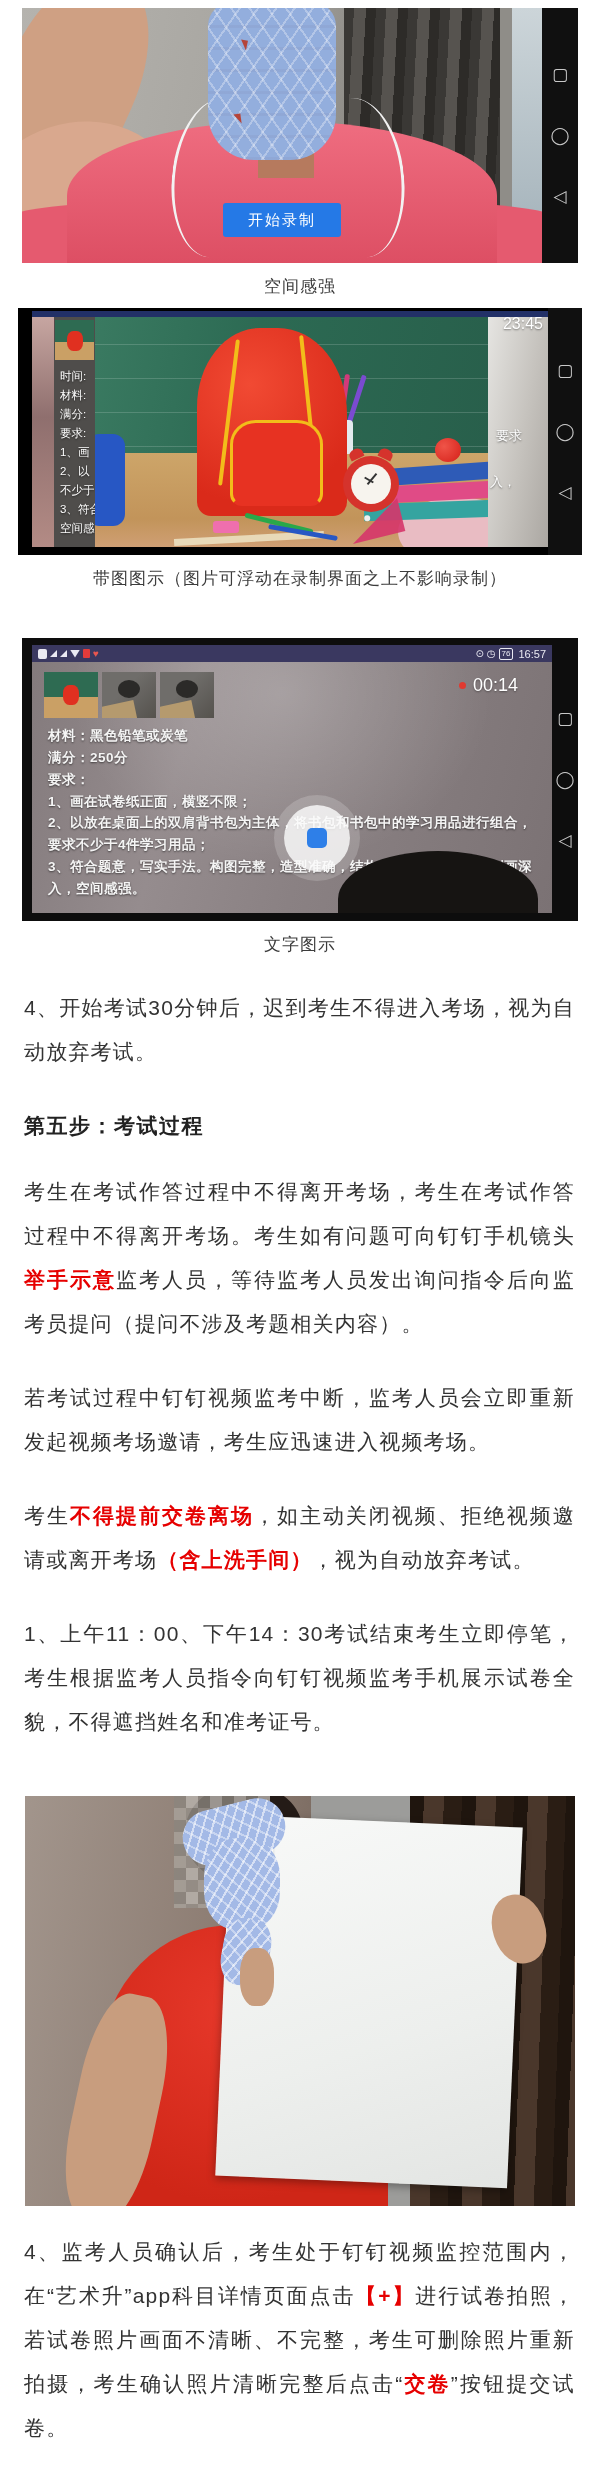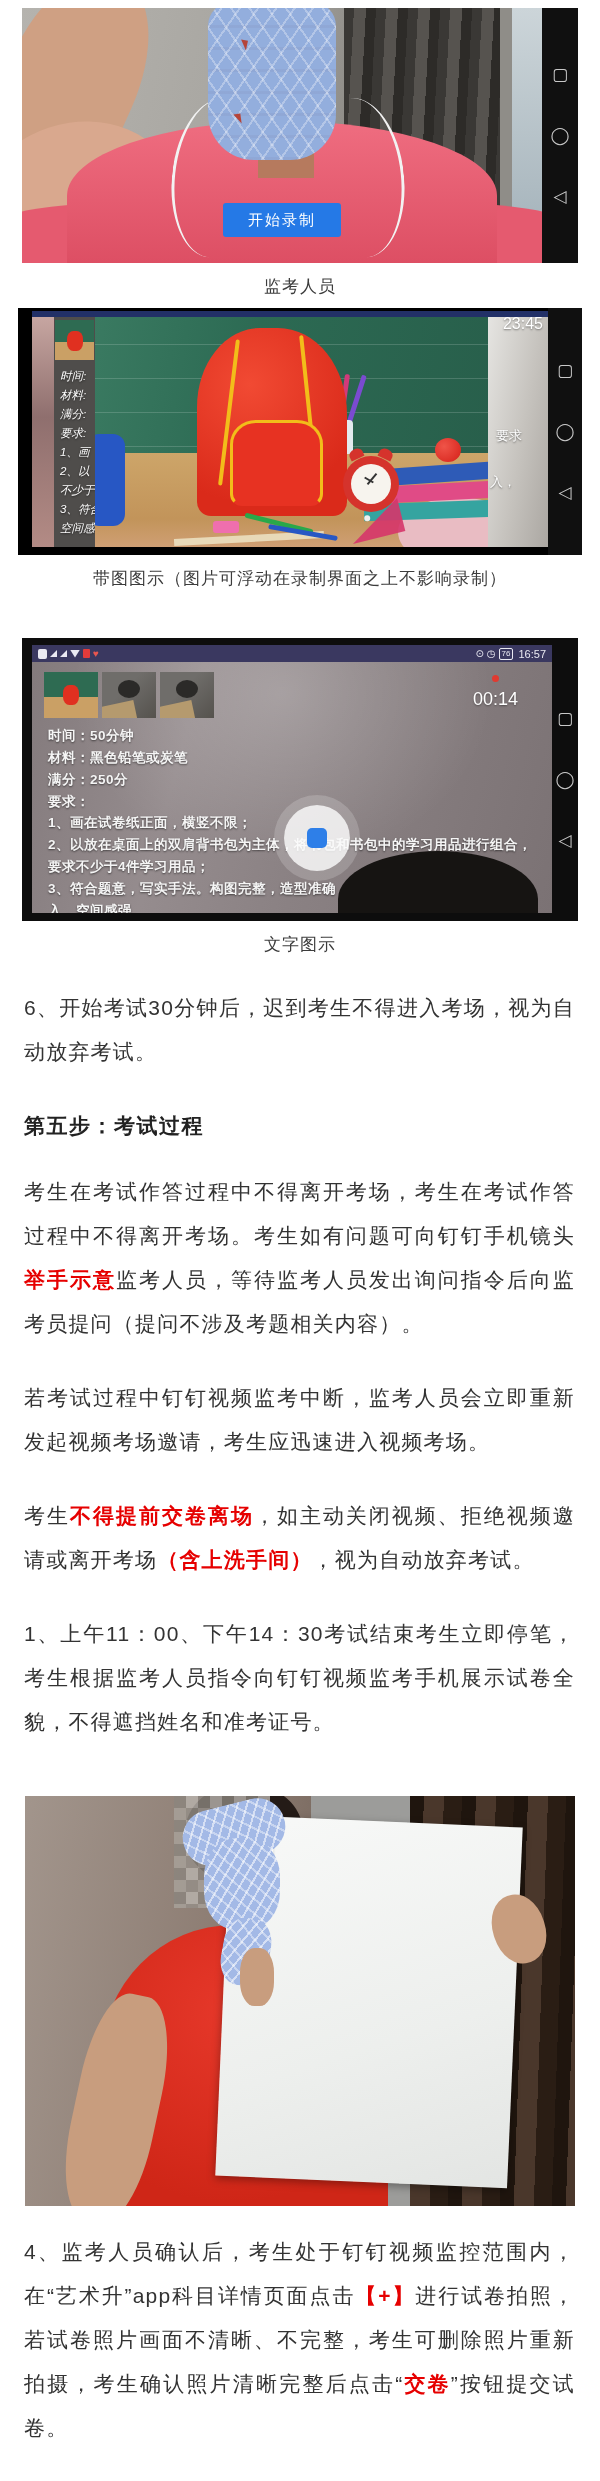--- a/index.html
+++ b/index.html
@@ -58,21 +58,21 @@
 
   
   .s2 { width:564px; height:247px; margin:10px auto 0; }
   .s2 .navbar { width:34px; }
   .s2-sliver { position:absolute; left:14px; right:34px; top:3px; height:6px; background:#223067; z-index:6; }
   .s2-under { position:absolute; left:14px; top:3px; width:22px; bottom:8px;
               background:linear-gradient(180deg,#caa9a4,#8f6f6e 45%,#b38b85); }
   .s2-panel { position:absolute; left:36px; top:9px; width:41px; bottom:8px;
               background:rgba(232,226,220,.34); z-index:5; overflow:hidden; }
   .s2-panel .thumb { position:absolute; left:1px; top:3px; width:39px; height:40px; }
-  .panel-lines { position:absolute; left:6px; top:50px; right:0; overflow:hidden;font-style:italic; }
+  .panel-lines { position:absolute; left:6px; top:50px; right:0; overflow:hidden; }
   .panel-lines span { display:block; white-space:nowrap; color:#fdfdfd; font-size:11.5px;
               line-height:19px; text-shadow:0 1px 2px rgba(0,0,0,.55); }
   .thumb { background:linear-gradient(180deg,#2e6b52 0 55%, #caa065 55% 100%); position:relative; overflow:hidden; }
   .thumb:after { content:""; position:absolute; left:50%; top:28%; transform:translateX(-50%);
               width:16px; height:20px; background:#e03020; border-radius:40%; }
   .thumb.dark { background:linear-gradient(135deg,#6f6d6a 0 40%, #55524d 100%); }
   .thumb.dark:after { background:#2b2a28; width:22px; height:18px; top:18%; border-radius:50%; }
   .thumb.dark:before { content:""; position:absolute; left:-6px; bottom:-8px; width:40px; height:22px;
               background:#b59a6e; transform:rotate(-12deg); }
   .s2-photo { position:absolute; left:77px; top:3px; width:393px; bottom:8px; overflow:hidden; z-index:4; }
@@ -155,21 +155,21 @@
   .sb-batt { border:1px solid #e9e9f2; border-radius:2px; color:#e9e9f2; font-size:8px;
            padding:0 2px; line-height:10px; }
   .sb-time { color:#e9e9f2; font-size:11px; margin-left:2px; }
   .s3-content { position:absolute; left:10px; right:26px; top:7px; bottom:8px; overflow:hidden;
            background:
              radial-gradient(ellipse at 48% 18%, rgba(255,255,255,.22), transparent 55%),
              linear-gradient(105deg,#837a7c 0%,#958c8e 30%,#8a8183 55%,#7b7274 100%); }
   .s3-thumbs { position:absolute; left:12px; top:27px; display:flex; gap:4px; }
   .s3-thumbs .thumb { width:54px; height:46px; }
   .s3-timer { position:absolute; top:30px; right:34px; color:#fff; font-size:18px;
-           text-shadow:0 1px 2px rgba(0,0,0,.4); display:flex; align-items:center; gap:7px;flex-direction:column; }
+           text-shadow:0 1px 2px rgba(0,0,0,.4); display:flex; align-items:center; gap:7px; }
   .rec-dot { width:7px; height:7px; border-radius:50%; background:#e03a30; }
   .s3-info { position:absolute; left:16px; top:80px; width:492px; color:#f5f5f5; font-size:13.5px;
            line-height:1.62; text-shadow:0 1px 2px rgba(0,0,0,.55); font-weight:700; letter-spacing:.5px; }
   .s3-info span { display:block; }
   .stop-btn { position:absolute; left:252px; top:160px; width:66px; height:66px; border:none;
            border-radius:50%; background:rgba(250,250,250,.85);
            box-shadow:0 0 0 10px rgba(255,255,255,.18); }
   .stop-btn i { position:absolute; left:50%; top:50%; transform:translate(-50%,-50%);
            width:20px; height:20px; background:#2e7fe8; border-radius:5px; }
   .silhouette { position:absolute; right:14px; bottom:-34px; width:200px; height:96px;
@@ -230,21 +230,21 @@
         <i class="flag f2"></i>
       </div>
       <button class="rec-btn">开始录制</button>
     </div>
     <div class="navbar">
       <span>▢</span>
       <span>◯</span>
       <span>◁</span>
     </div>
   </figure>
-  <p class="cap">监考人员</p>
+  <p class="cap">空间感强</p>
 
   <figure class="shot s2">
     <div class="s2-sliver"></div>
     <div class="s2-under"></div>
     <div class="s2-panel">
       <div class="thumb"></div>
       <div class="panel-lines">
         <span>时间:</span>
         <span>材料:</span>
         <span>满分:</span>
@@ -309,21 +309,20 @@
       <div class="s3-thumbs">
         <div class="thumb"></div>
         <div class="thumb dark"></div>
         <div class="thumb dark"></div>
       </div>
       <div class="s3-timer">
         <i class="rec-dot"></i>
         <span>00:14</span>
       </div>
       <div class="s3-info">
-        <span>时间：50分钟</span>
         <span>材料：黑色铅笔或炭笔</span>
         <span>满分：250分</span>
         <span>要求：</span>
         <span>1、画在试卷纸正面，横竖不限；</span>
         <span>2、以放在桌面上的双肩背书包为主体，将书包和书包中的学习用品进行组合，要求不少于4件学习用品；</span>
         <span>3、符合题意，写实手法。构图完整，造型准确，结构严谨，质感真实，刻画深入，空间感强。</span>
       </div>
       <button class="stop-btn">
           <i></i>
         </button>
@@ -343,21 +342,21 @@
       <span class="sb-time">16:57</span>
     </div>
     <div class="navbar">
       <span>▢</span>
       <span>◯</span>
       <span>◁</span>
     </div>
   </figure>
   <p class="cap">文字图示</p>
 
-  <p class="para">6、开始考试30分钟后，迟到考生不得进入考场，视为自动放弃考试。</p>
+  <p class="para">4、开始考试30分钟后，迟到考生不得进入考场，视为自动放弃考试。</p>
 
   <h2 class="head">第五步：考试过程</h2>
 
   <p class="para">
     <span>考生在考试作答过程中不得离开考场，考生在考试作答过程中不得离开考场。考生如有问题可向钉钉手机镜头</span><span class="red">举手示意</span><span>监考人员，等待监考人员发出询问指令后向监考员提问（提问不涉及考题相关内容）。</span>
   </p>
 
   <p class="para">若考试过程中钉钉视频监考中断，监考人员会立即重新发起视频考场邀请，考生应迅速进入视频考场。</p>
 
   <p class="para">

